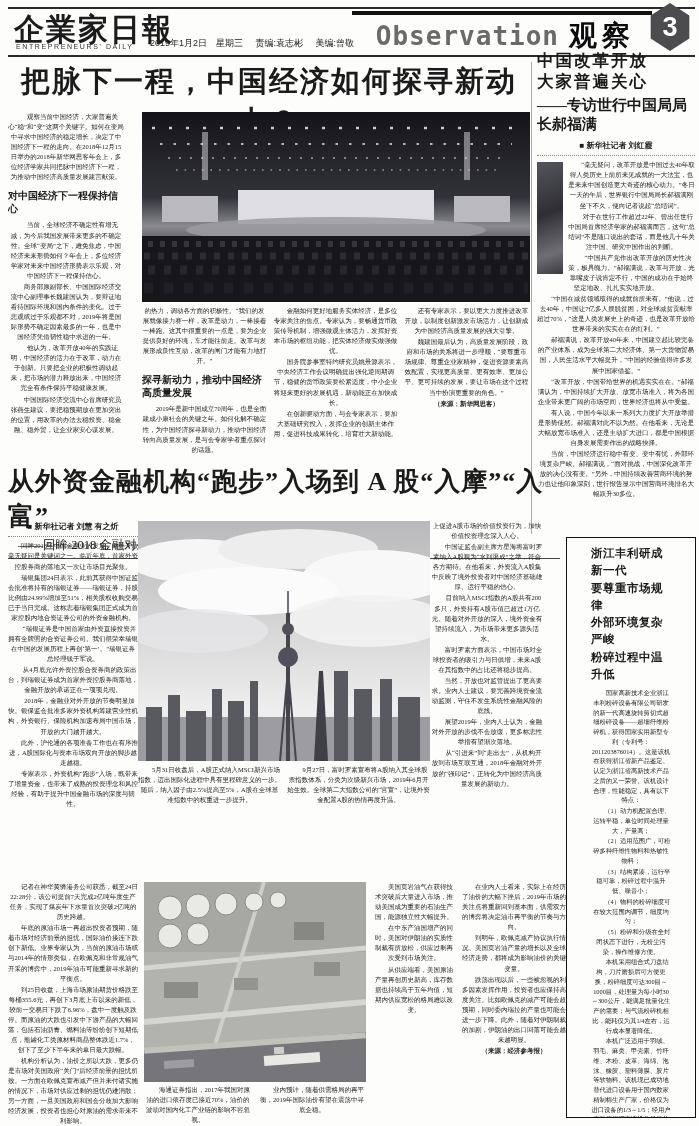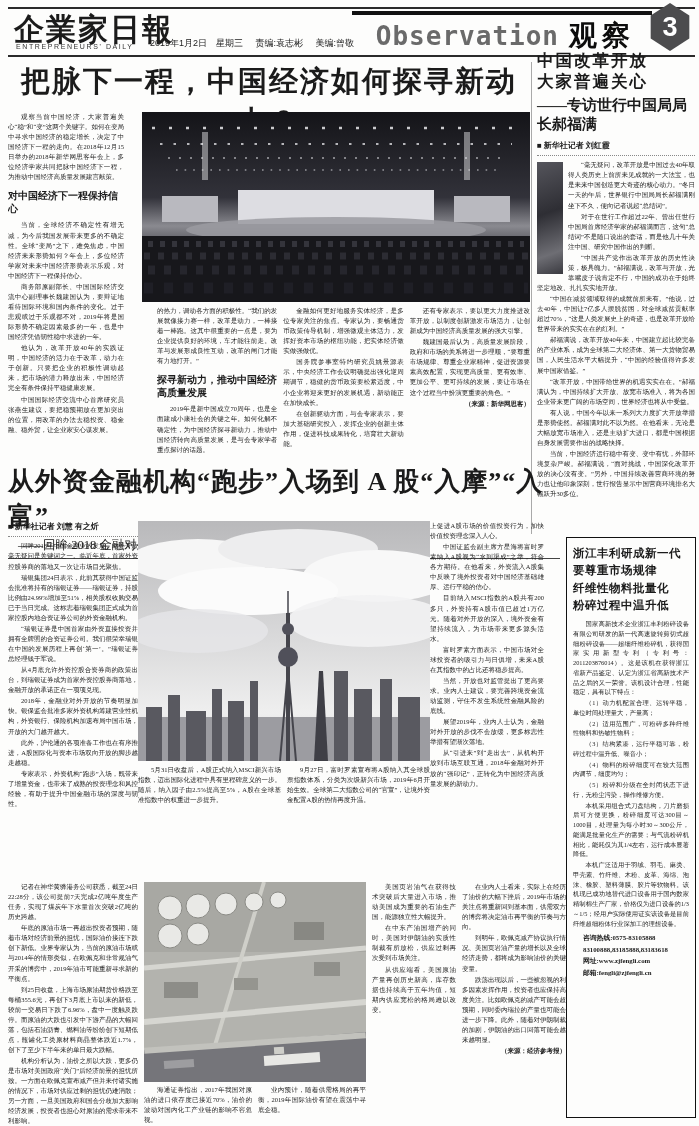--- a/index.html
+++ b/index.html
@@ -19,37 +19,37 @@
   .dateline span{margin-right:10px;}
   .obswrap{position:absolute;right:64px;top:17px;white-space:nowrap;}
   .obs-en{font-family:"DejaVu Sans Mono",monospace;font-size:26px;font-weight:bold;color:#6a6a6a;letter-spacing:1px;}
   .obs-cn{font-size:28px;font-weight:bold;color:#0c0c0c;letter-spacing:5px;margin-left:6px;}
   .hexbadge{position:absolute;right:8px;top:3px;width:42px;height:48px;background:#4c4c4e;
             clip-path:polygon(50% 0,96% 26%,96% 74%,50% 100%,4% 74%,4% 26%);
             display:flex;align-items:center;justify-content:center;}
   .hexbadge span{color:#fff;font-size:27px;font-weight:bold;font-family:"Liberation Sans",sans-serif;}
   
   .bodytext{font-size:6.5px;line-height:1.55;text-align:justify;color:#1c1c1c;}
-  .bodytext p{margin:0 0 1px 0;text-indent:2em;}
+  .bodytext p{margin:0 0 1px 0;text-indent:2em;text-align:center;}
   .bodytext p.noind{text-indent:0;}
   .col{overflow:hidden;}
   .subhead{font-family:"Liberation Sans","DejaVu Sans",sans-serif;font-weight:bold;font-size:10px;
            line-height:1.3;margin:7px 0 5px 0;text-indent:0;text-align:left;}
   .byline{font-size:8px;font-weight:bold;text-indent:0 !important;border-bottom:1px dotted #888;
           padding-bottom:3px;margin:0 0 4px 0 !important;text-align:left;}
   .source{text-align:right;font-weight:bold;text-indent:0 !important;}
   .vdiv{position:absolute;left:531px;top:62px;width:1px;height:472px;background:#a9a9a9;}
   
   .a1{position:absolute;left:8px;top:60px;width:522px;height:402px;}
   .a1 .hl{text-align:center;font-size:29px;font-weight:bold;letter-spacing:2px;margin:2px 0 0 0;}
   .a1 .body{position:absolute;left:0;top:52px;width:522px;height:354px;display:flex;gap:18px;}
   .a1 .c1{width:128px;height:354px;}
   .a1 .rwrap{width:388px;}
   .photo1{width:388px;height:190px;overflow:hidden;}
-  .a1 .subcols{display:flex;gap:6px;margin-top:4px;margin-left:15px;}
+  .a1 .subcols{display:flex;gap:6px;margin-top:4px;}
   .a1 .subcols .col{width:125px;height:158px;}
   
   .iv{position:absolute;left:537px;top:48px;width:158px;height:474px;}
   .iv .hl{font-size:16.5px;font-weight:bold;line-height:1.3;letter-spacing:2px;margin:2px 0 0 0;}
   .iv .sub{font-size:15px;font-weight:bold;margin:3px 0 6px 0;}
   .iv .txt{height:390px;overflow:hidden;}
   .portrait{float:left;width:26px;height:112px;margin:2px 5px 2px 0;
             background:linear-gradient(160deg,#55555c 0%,#2e2e34 45%,#6e6e74 80%,#3a3a40 100%);}
   
   .a2{position:absolute;left:8px;top:464px;width:552px;height:380px;}
@@ -69,21 +69,21 @@
   .a3 .body{position:absolute;left:0;top:36px;width:558px;height:244px;display:flex;gap:6px;}
   .a3 .c1{width:130px;height:244px;}
   .a3 .mid{width:222px;}
   .photo3{width:222px;height:200px;overflow:hidden;}
   .a3 .subcols{display:flex;gap:6px;margin-top:3px;}
   .a3 .subcols .col{width:108px;height:40px;}
   .a3 .cA{width:84px;height:244px;}
   .a3 .cB{width:104px;height:244px;}
   
   .boxad{position:absolute;left:566px;top:537px;width:130px;height:581px;border:1.5px solid #111;
-         box-sizing:border-box;padding:7px 6px;}
+         box-sizing:border-box;padding:7px 24px;}
   .boxad .t{font-size:11.5px;font-weight:bold;line-height:1.5;text-align:left;letter-spacing:0.5px;}
   .boxad .bodytext{font-size:6.3px;margin-top:5px;height:430px;overflow:hidden;}
   .contact{margin-top:4px;font-size:6.8px;font-weight:bold;line-height:1.7;padding-left:10px;}
   .contact div{white-space:nowrap;overflow:hidden;}
 </style>
 </head>
 <body>
 
 <div class="page">
 
@@ -323,21 +323,21 @@
         <p>跌荡出现以后，一些被忽视的利多因素发挥作用，投资者也应保持高度关注。比如欧佩克的减产可能会超预期，同时委内瑞拉的产量也可能会进一步下降。此外，随着对伊朗制裁的加剧，伊朗油的出口回落可能会越来越明显。</p>
         <p class="source">（来源：经济参考报）</p>
       </div>
     </div>
   </div>
 
   <div class="boxad">
     <div class="t">
       <div>浙江丰利研成新一代</div>
       <div>要尊重市场规律</div>
-      <div>纤维性物料批量化</div>
+      <div>外部环境复杂严峻</div>
       <div>粉碎过程中温升低</div>
     </div>
     <div class="bodytext">
       <p>国家高新技术企业浙江丰利粉碎设备有限公司研发的新一代高速旋转剪切式超细粉碎设备——超细纤维粉碎机，获得国家实用新型专利（专利号：2011203876014）。这是该机在获得浙江省新产品鉴定、认定为浙江省高新技术产品之后的又一荣誉。该机设计合理，性能稳定，具有以下特点：</p>
       <p>（1）动力机配置合理、运转平稳，单位时间处理量大，产量高；</p>
       <p>（2）适用范围广，可粉碎多种纤维性物料和热敏性物料；</p>
       <p>（3）结构紧凑，运行平稳可靠，粉碎过程中温升低、噪音小；</p>
       <p>（4）物料的粉碎细度可在较大范围内调节，细度均匀；</p>
       <p>（5）粉碎和分级在全封闭状态下进行，无粉尘污染，操作维修方便。</p>
       <p>本机采用组合式刀盘结构，刀片磨损后可方便更换，粉碎细度可达300目～1000目，处理量为每小时30～300公斤，能满足批量化生产的需要；与气流粉碎机相比，能耗仅为其1/4左右，运行成本显著降低。</p>

